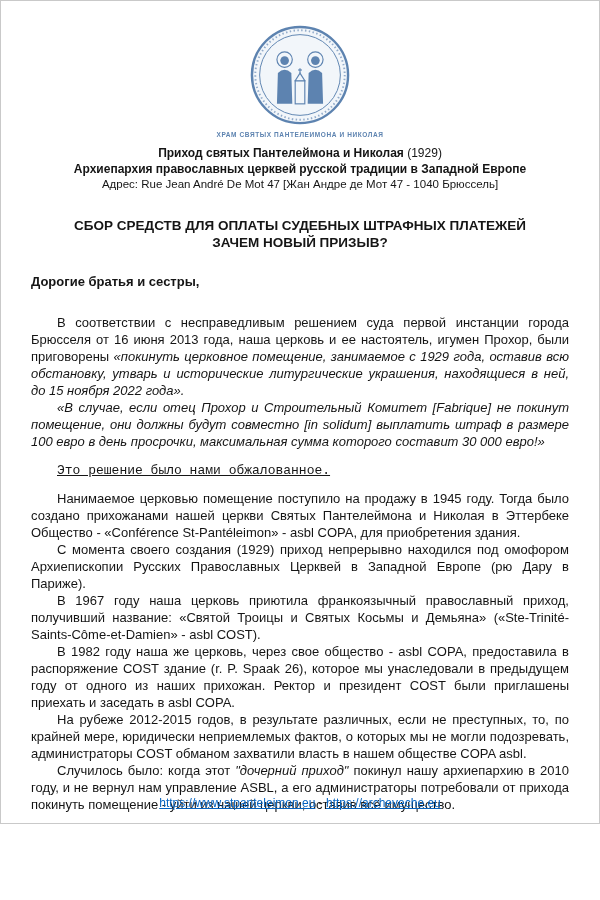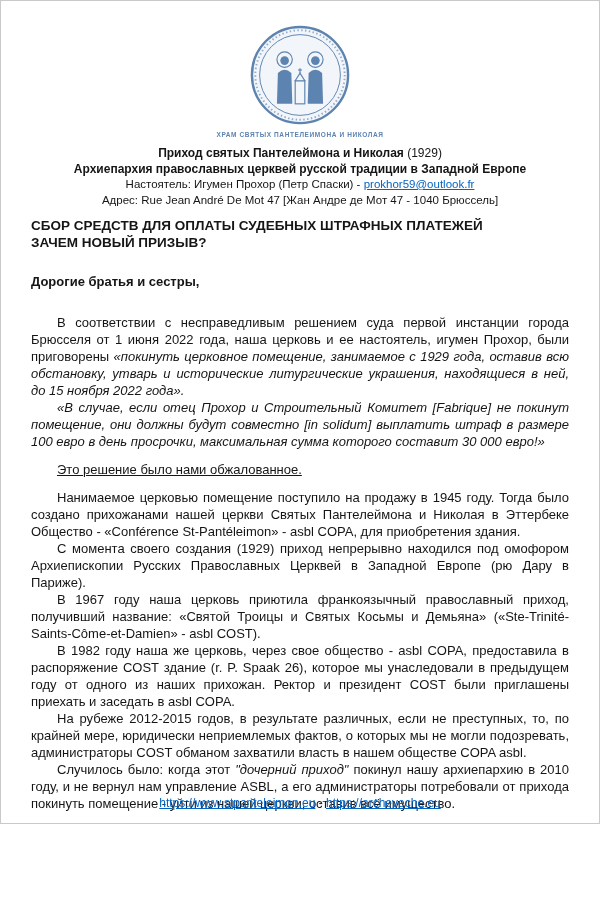--- a/index.html
+++ b/index.html
@@ -21,28 +21,28 @@
     letter-spacing: 0.6px;
     color: #5d83b0;
     margin-top: 2px;
     font-weight: bold;
   }
   .header { text-align: center; line-height: 15.5px; }
   .hline { font-size: 12px; }
   .hline.small { font-size: 11.5px; }
   .b { font-weight: bold; }
   .i { font-style: italic; }
-  .u { text-decoration: underline; }
+  .u { text-decoration: underline; font-family: Liberation Mono, monospace; }
   .link { color: #0563c1; text-decoration: underline; cursor: pointer; }
   .title {
-    text-align: left;
+    text-align: center;
     font-weight: bold;
     font-size: 13.5px;
     line-height: 17px;
-    margin-top: 9px;
+    margin-top: 24px;
   }
   .body-text { font-size: 13px; line-height: 17px; text-align: justify; }
   .salutation { margin: 22px 0 24px 0; font-weight: bold; text-indent: 0; }
   p.para { margin: 0; text-indent: 26px; }
   p.para.gap { }
   p.single { margin: 11px 0; text-indent: 26px; }
   .footer {
     position: absolute;
     left: 0; right: 0;
     bottom: 13px;
@@ -77,36 +77,33 @@
     </svg>
     <div class="logo-caption">ХРАМ СВЯТЫХ ПАНТЕЛЕИМОНА И НИКОЛАЯ</div>
   </div>
 
   <div class="header">
     <div class="hline">
       <span class="b">Приход святых Пантелеймона и Николая</span>
       <span>(1929)</span>
     </div>
     <div class="hline b">Архиепархия православных церквей русской традиции в Западной Европе</div>
-    <div class="hline small">
-      <span>Настоятель: Игумен Прохор (Петр Спаски) - </span><a class="link">prokhor59@outlook.fr</a>
-    </div>
     <div class="hline small">Адрес: Rue Jean André De Mot 47 [Жан Андре де Мот 47 - 1040 Брюссель]</div>
   </div>
 
   <div class="title">
     <div>СБОР СРЕДСТВ ДЛЯ ОПЛАТЫ СУДЕБНЫХ ШТРАФНЫХ ПЛАТЕЖЕЙ</div>
     <div>ЗАЧЕМ НОВЫЙ ПРИЗЫВ?</div>
   </div>
 
   <div class="body-text">
     <p class="salutation">Дорогие братья и сестры,</p>
 
     <p class="para">
-      <span>В соответствии с несправедливым решением суда первой инстанции города Брюсселя от 1 июня 2022 года, наша церковь и ее настоятель, игумен Прохор, были приговорены </span><span class="i">«покинуть церковное помещение, занимаемое с 1929 года, оставив всю обстановку, утварь и исторические литургические украшения, находящиеся в ней, до 15 ноября 2022 года».</span>
+      <span>В соответствии с несправедливым решением суда первой инстанции города Брюсселя от 16 июня 2013 года, наша церковь и ее настоятель, игумен Прохор, были приговорены </span><span class="i">«покинуть церковное помещение, занимаемое с 1929 года, оставив всю обстановку, утварь и исторические литургические украшения, находящиеся в ней, до 15 ноября 2022 года».</span>
     </p>
 
     <p class="para i">«В случае, если отец Прохор и Строительный Комитет [Fabrique] не покинут помещение, они должны будут совместно [in solidum] выплатить штраф в размере 100 евро в день просрочки, максимальная сумма которого составит 30 000 евро!»</p>
 
     <p class="single">
       <span class="u">Это решение было нами обжалованное.</span>
     </p>
 
     <p class="para">Нанимаемое церковью помещение поступило на продажу в 1945 году. Тогда было создано прихожанами нашей церкви Святых Пантелеймона и Николая в Эттербеке Общество - «Conférence St-Pantéleimon» - asbl COPA, для приобретения здания.</p>
     <p class="para">С момента своего создания (1929) приход непрерывно находился под омофором Архиепископии Русских Православных Церквей в Западной Европе (рю Дару в Париже).</p>

